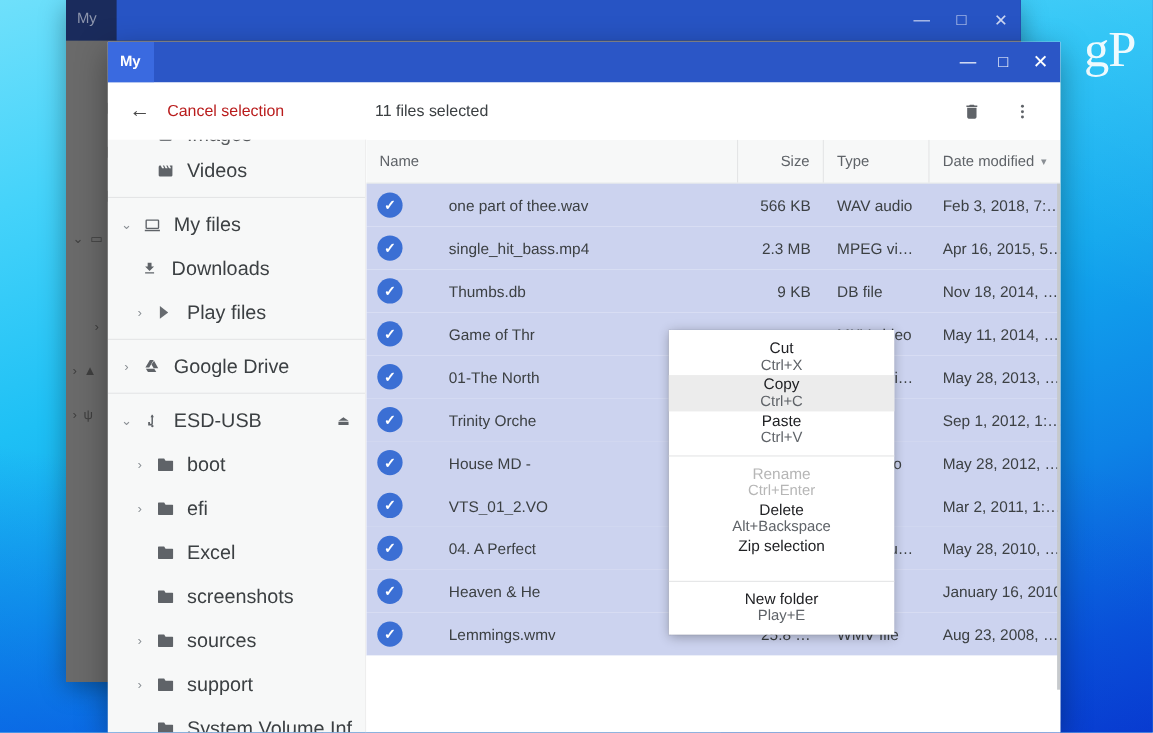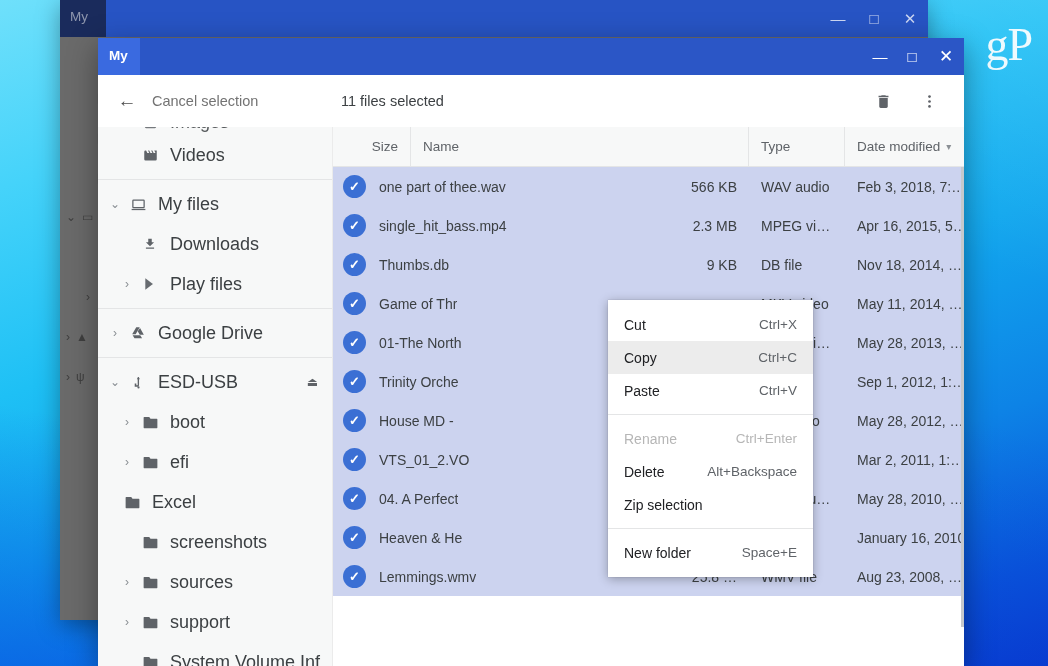--- a/index.html
+++ b/index.html
@@ -100,21 +100,21 @@
 
   
   .sel-toolbar {
     height: 52px; background: #fff; display: flex; align-items: center;
     padding: 0 16px; position: relative;
   }
   .sel-back {
     width: 26px; height: 26px; display: flex; align-items: center; justify-content: center;
     color: #4a4a4a; font-size: 19px; margin-right: 12px;
   }
-  .sel-cancel { font-size: 14.5px; color: #737373; }
+  .sel-cancel { font-size: 14.5px; color: #b91c1c; }
   .sel-count { position: absolute; left: 243px; font-size: 14.5px; color: #3c4043; }
   .sel-actions { margin-left: auto; display: flex; align-items: center; gap: 20px; padding-right: 6px; }
   .icon-btn { width: 26px; height: 26px; display: flex; align-items: center; justify-content: center; color: #5f6368; }
 
   
   .content { display: flex; height: 539px; }
 
   
   .sidebar {
     width: 235px; background: #f7f8f8; position: relative; overflow: hidden;
@@ -158,39 +158,39 @@
   .fl-row .cell.c-name { width: 338px; padding-left: 10px; }
   .fl-row .cell.c-size { width: 78px; justify-content: flex-end; }
   .fl-row .cell.c-type { width: 96px; }
   .fl-row .cell.c-date { flex: 1; text-align: center; }
   .check {
     width: 23px; height: 23px; border-radius: 50%; background: #3b6fd4;
     display: flex; align-items: center; justify-content: center;
     color: #fff; font-size: 13px; flex: 0 0 23px; margin-right: 13px;
     font-weight: bold;
   }
-  .fname { overflow: hidden; text-overflow: ellipsis; white-space: nowrap; }
+  .fname { overflow: hidden; text-overflow: ellipsis; white-space: nowrap; margin-left: 29px; }
 
   .fl-blank { height: 60px; background: #fff; }
 
   
   .vscroll {
     position: absolute; right: 0; top: 40px; width: 3px; height: 460px;
     background: #c6c9cc;
   }
 
   
   .ctxmenu {
     position: absolute; left: 510px; top: 262px; width: 205px;
     background: #fff; box-shadow: 0 2px 10px rgba(0,0,0,.30), 0 0 1px rgba(0,0,0,.25);
     padding: 8px 0; z-index: 50;
   }
   .ctx-item {
     display: flex; align-items: center; height: 33px; padding: 0 16px;
-    font-size: 14px; color: #202124; justify-content: space-between;
+    font-size: 14px; color: #202124;  flex-direction: column;
   }
   .ctx-item.hl { background: #ececec; }
   .ctx-item.dis { color: #b6b6b6; }
   .ctx-item .accel { font-size: 13.5px; color: #5f6368; }
   .ctx-item.dis .accel { color: #b6b6b6; }
   .ctx-sep { height: 1px; background: #e4e5e6; margin: 7px 0; }
 </style>
 </head>
 <body>
 
@@ -297,21 +297,21 @@
           <div class="sb-item" style="padding-left: 6px;">
             <span class="sb-caret">⌄</span>
             <span class="sb-icon">
               <svg width="15" height="15" viewBox="0 0 24 24" fill="none" stroke="#5f6368" stroke-width="2">
                 <rect x="3" y="5" width="18" height="12" rx="1"></rect>
                 <line x1="1" y1="20" x2="23" y2="20"></line>
               </svg>
             </span>
             <span class="sb-label">My files</span>
           </div>
-          <div class="sb-item" style="padding-left: 18px;">
+          <div class="sb-item" style="padding-left: 4px;">
             <span class="sb-caret"></span>
             <span class="sb-icon">
               <svg width="14" height="14" viewBox="0 0 24 24" fill="#5f6368">
                 <path d="M19 9h-4V3H9v6H5l7 7 7-7zM5 18v2h14v-2H5z"></path>
               </svg>
             </span>
             <span class="sb-label">Downloads</span>
           </div>
           <div class="sb-item" style="padding-left: 18px;">
             <span class="sb-caret">›</span>
@@ -355,21 +355,21 @@
           </div>
           <div class="sb-item" style="padding-left: 18px;">
             <span class="sb-caret">›</span>
             <span class="sb-icon">
               <svg width="15" height="13" viewBox="0 0 24 20" fill="#5f6368">
                 <path d="M10 1H2a1 1 0 0 0-1 1v16a1 1 0 0 0 1 1h20a1 1 0 0 0 1-1V5a1 1 0 0 0-1-1h-10L10 1z"></path>
               </svg>
             </span>
             <span class="sb-label">efi</span>
           </div>
-          <div class="sb-item" style="">
+          <div class="sb-item" style="padding-left: 18px;">
             <span class="sb-caret"></span>
             <span class="sb-icon">
               <svg width="15" height="13" viewBox="0 0 24 20" fill="#5f6368">
                 <path d="M10 1H2a1 1 0 0 0-1 1v16a1 1 0 0 0 1 1h20a1 1 0 0 0 1-1V5a1 1 0 0 0-1-1h-10L10 1z"></path>
               </svg>
             </span>
             <span class="sb-label">Excel</span>
           </div>
           <div class="sb-item" style="padding-left: 18px;">
             <span class="sb-caret"></span>
@@ -405,22 +405,22 @@
                 <path d="M10 1H2a1 1 0 0 0-1 1v16a1 1 0 0 0 1 1h20a1 1 0 0 0 1-1V5a1 1 0 0 0-1-1h-10L10 1z"></path>
               </svg>
             </span>
             <span class="sb-label">System Volume Inf…</span>
           </div>
         </div>
     </div>
 
     <div class="filelist">
       <div class="fl-header">
+        <div class="col col-name">Name</div>
         <div class="col col-size">Size</div>
-        <div class="col col-name">Name</div>
         <div class="col col-type">Type</div>
         <div class="col col-date">
           <span>Date modified</span>
           <span class="sort-caret">▾</span>
         </div>
       </div>
       <div id="file-rows">
           <div class="fl-row">
             <div class="cell c-name">
               <span class="check">✓</span>
@@ -549,17 +549,17 @@
         <span>Delete</span>
         <span class="accel">Alt+Backspace</span>
       </div>
       <div class="ctx-item">
         <span>Zip selection</span>
         <span class="accel"></span>
       </div>
       <div class="ctx-sep"></div>
       <div class="ctx-item">
         <span>New folder</span>
-        <span class="accel">Space+E</span>
+        <span class="accel">Play+E</span>
       </div>
     </div>
 
 </div>
 
 </body></html>

